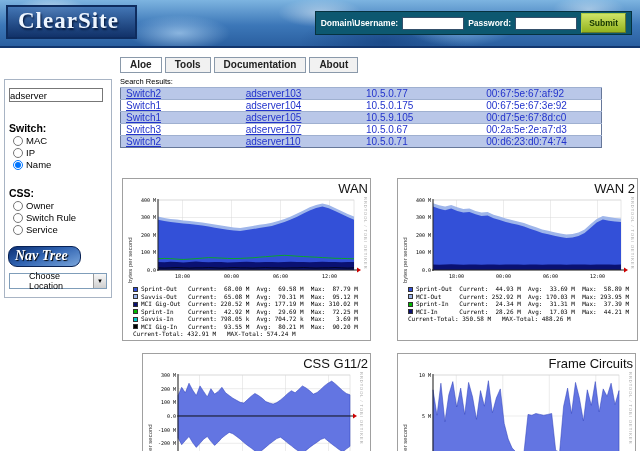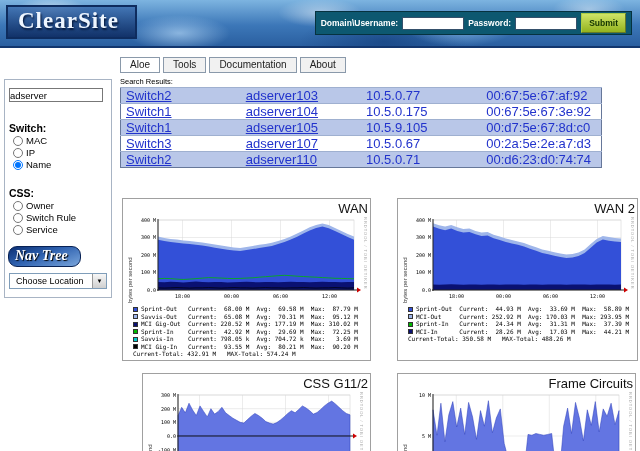--- a/index.html
+++ b/index.html
@@ -24,45 +24,45 @@
   .loginbar { position:absolute; right:8px; top:11px; height:24px; display:flex; align-items:center;
     gap:4px; background:#0d5870; border:1px solid #06323f; padding:0 5px; }
   .loglab { color:#fff; font-size:8.5px; font-weight:bold; white-space:nowrap; }
   .loginput { width:62px; height:13px; font-size:8px; border:1px solid #35506b; background:#fff; }
   .submitbtn { font-size:8.5px; padding:0 7px; height:20px; color:#123300; font-weight:bold;
     background:linear-gradient(#cfe467,#93b31e); border:1px outset #aacc44; cursor:pointer; }
 
   
   .tabs { display:flex; gap:3px; margin:9px 0 0 120px; }
   .tab { font-size:10px; color:#222; padding:1px 9px 2px; border:1px solid #8a99aa;
-    background:#f1f1f1; cursor:pointer; white-space:nowrap; }
+    background:#f1f1f1; cursor:pointer; white-space:nowrap;font-weight:bold; }
   .tab.active { background:#ffffff; }
 
   
   .content { display:flex; align-items:flex-start; }
   .sidebar { width:108px; margin:6px 0 0 4px; border:1px solid #a8b4c4; padding:4px 3px 8px 3px; }
   .plaque { display:inline-block; font-family:"Liberation Serif", serif; font-style:italic;
     font-weight:bold; font-size:14px; color:#fff; padding:1px 12px 2px 6px;
     background:linear-gradient(160deg,#0b2f73 0%, #2f62b0 45%, #7aa6dc 100%);
     border:1px solid #082255; border-radius:2px; text-shadow:1px 1px 1px #000; }
   .searchbox { width:94px; height:14px; font-size:9.5px; border:1px solid #777; margin:4px 0 3px 1px; }
   .grouplabel { font-weight:bold; font-size:10.5px; margin:17px 0 1px 1px; }
   .radio-row { display:flex; align-items:center; gap:3px; font-size:9.5px; margin:0 0 1px 5px; cursor:pointer; }
   .radio-row input { width:10px; height:10px; margin:0; }
   .navtree-plaque { margin-top:10px;border-radius:9px; }
   .selectbox { margin:6px 0 0 1px; border:1px solid #7f9db9; background:#fff; width:98px; height:16px;
     font-size:9px; display:flex; justify-content:space-between; align-items:center;
-    padding-left:6px; cursor:pointer; }
+    padding-left:19px; cursor:pointer; }
   .selarrow { width:14px; height:14px; background:linear-gradient(#f7f7f7,#cfcfcf);
     border-left:1px solid #999; font-size:6px; display:flex; align-items:center; justify-content:center; }
 
   
   .main { flex:1; padding:4px 0 0 8px; }
   .caption { font-size:7.5px; color:#000; margin:0 0 1px 0; }
-  table.results { border-collapse:collapse; width:482px; font-size:13px; border:1px solid #667799; }
+  table.results { border-collapse:collapse; width:482px; font-size:10px; border:1px solid #667799; }
   table.results td { padding:0 5px; height:12px; border-top:1px solid #9fb0d0; white-space:nowrap; }
   tr.odd  { background:#b9c7e8; }
   tr.even { background:#ffffff; }
   td.link  { color:#2233cc; text-decoration:underline; cursor:pointer; width:24%; }
   td.plain { color:#2233cc; width:24%; }
 
   
   .charts { display:grid; grid-template-columns:249px 241px; gap:12px 26px; margin:30px 0 0 2px; }
   .chart { background:#fff; border:1px solid #a0a0a0; padding:2px; }
   .chart.css-pos { justify-self:end; width:229px; }

